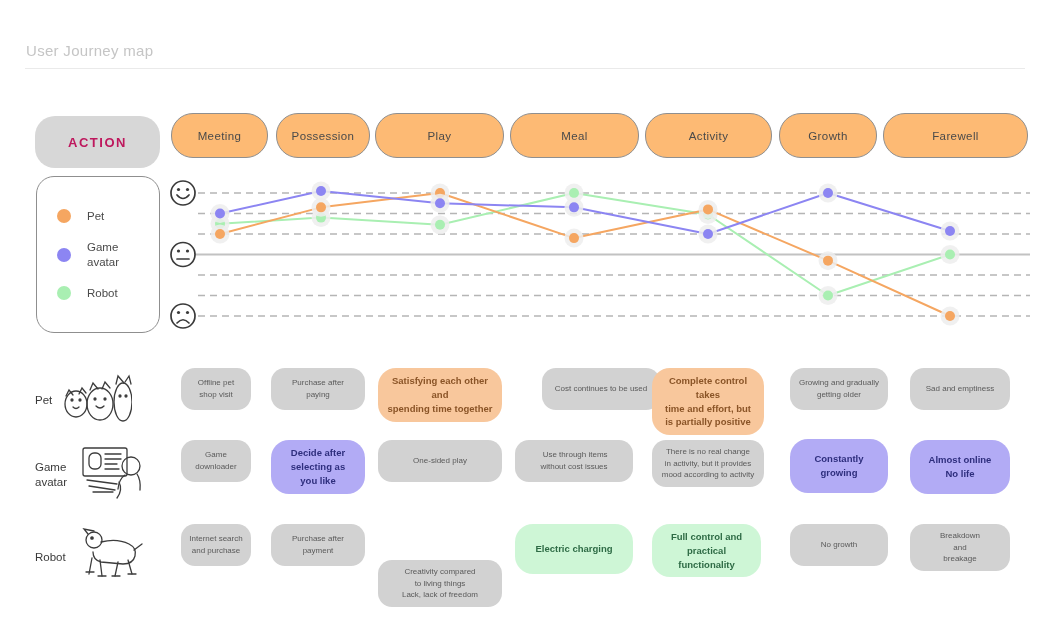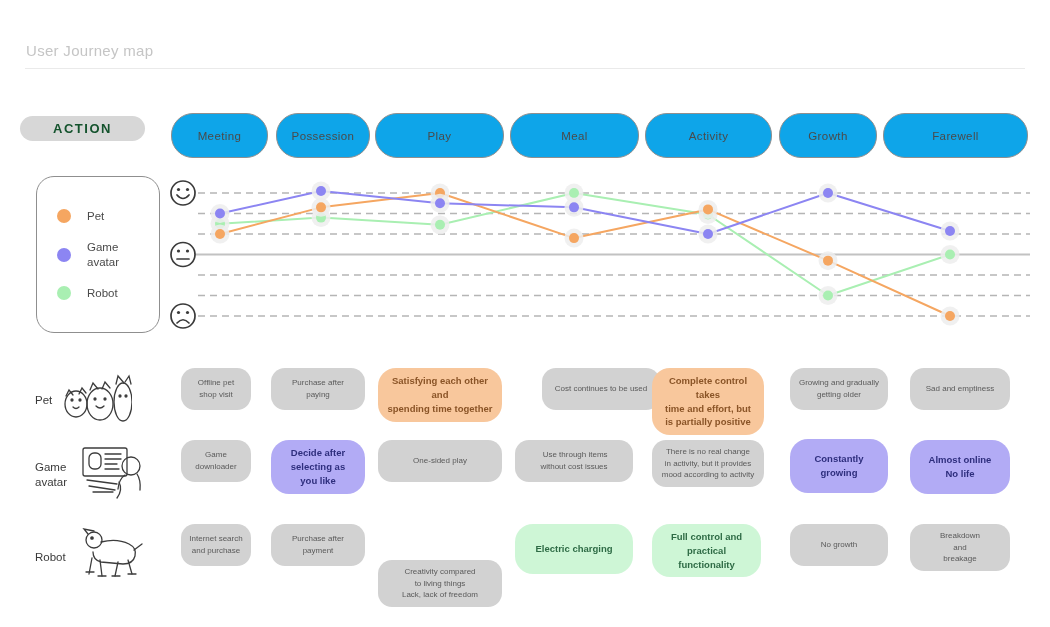--- a/index.html
+++ b/index.html
@@ -3,26 +3,26 @@
 <meta charset="utf-8">
 <style>
   * { margin:0; padding:0; box-sizing:border-box; }
   html,body { background:#fff; }
   body { font-family:"Liberation Sans", sans-serif; }
   #app { position:relative; width:1050px; height:627px; background:#fff; overflow:hidden; }
 
   .page-title { position:absolute; left:26px; top:42px; font-size:15px; color:#c5c5c5; letter-spacing:.3px; }
   .divider { position:absolute; left:25px; top:68px; width:1000px; height:1px; background:#eaeaea; }
 
-  .action-pill { position:absolute; left:20px; top:116px; width:125px; height:25px;
+  .action-pill { position:absolute; left:35px; top:116px; width:125px; height:52px;
     background:#d7d7d7; border-radius:20px; display:flex; align-items:center; justify-content:center;
-    font-size:13px; font-weight:bold; color:#14532d; letter-spacing:1.5px; cursor:default; }
+    font-size:13px; font-weight:bold; color:#be185d; letter-spacing:1.5px; cursor:default; }
 
   .stage-btn { position:absolute; top:113px; height:45px; border:1.5px solid #8f8f8f; border-radius:22px;
-    background:#0ea5e9; display:flex; align-items:center; justify-content:center;
+    background:#fdba74; display:flex; align-items:center; justify-content:center;
     font-size:11.5px; color:#4a4a4a; letter-spacing:.4px; }
 
   .legend-box { position:absolute; left:36px; top:176px; width:124px; height:157px;
     border:1.5px solid #8f8f8f; border-radius:18px; background:#fff;
     display:flex; flex-direction:column; justify-content:center; gap:17px; padding:10px 0 10px 20px; }
   .legend-item { display:flex; align-items:center; gap:16px; }
   .legend-dot { width:14px; height:14px; border-radius:50%; flex:0 0 auto; }
   .legend-label { font-size:11.5px; color:#4a4a4a; white-space:pre-line; line-height:1.25; }
 
   svg.chart { position:absolute; left:0; top:0; width:1050px; height:627px; }

